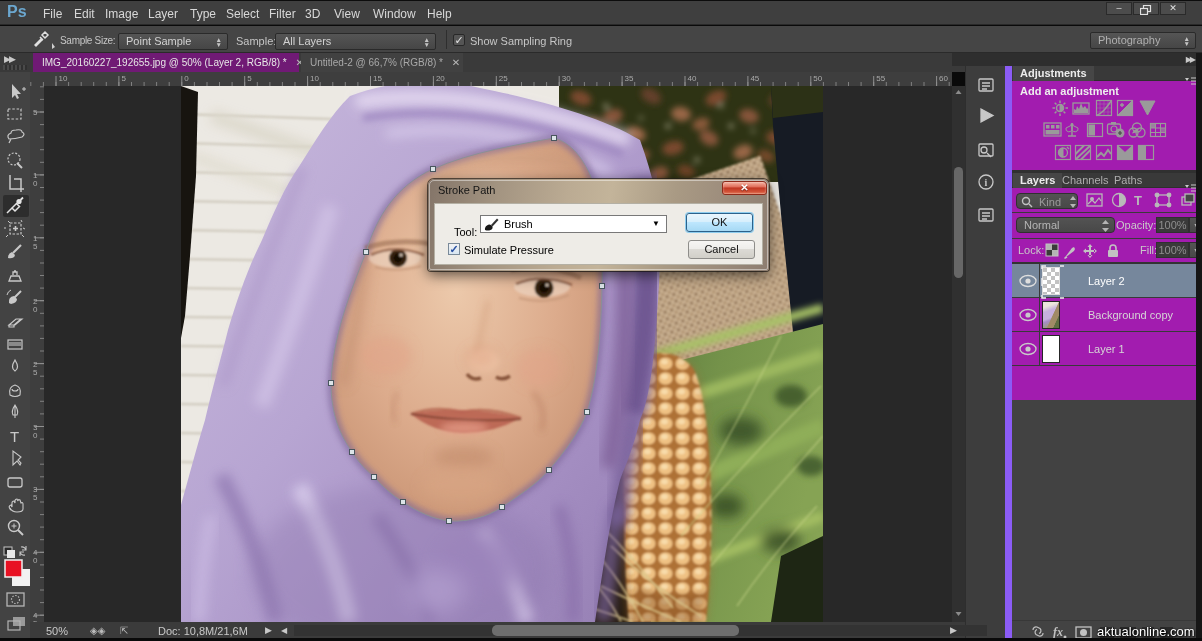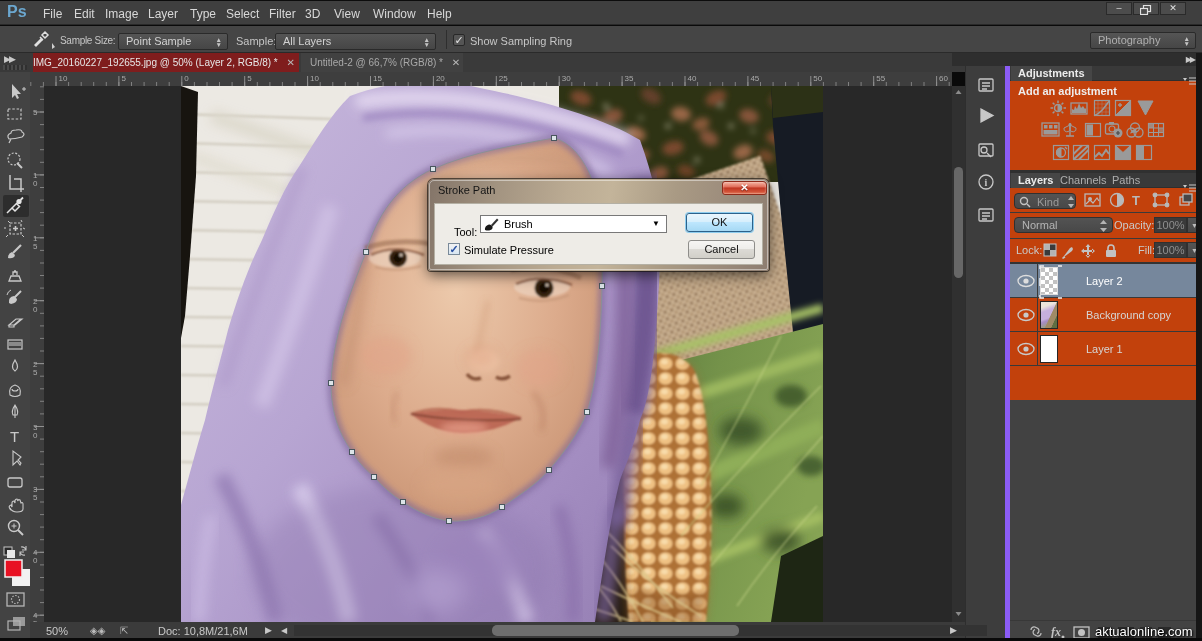--- a/index.html
+++ b/index.html
@@ -8,33 +8,33 @@
 .abs { position:absolute; }
 #menubar { left:0; top:0; width:1202px; height:25px; background:#3f3f3f; border-top:1px solid #0c0c0c; border-bottom:1px solid #292929; }
 .menuitem { position:absolute; top:6px; font-size:12px; color:#d8d8d8; }
 #pslogo { position:absolute; left:7px; top:2px; font-size:16px; font-weight:bold; color:#6ba7cf; }
 .winbtn { position:absolute; top:1px; width:26px; height:13px; background:#4c4c4c; border:1px solid #2a2a2a; color:#e2e2e2; font-size:9px; text-align:center; line-height:11px; }
 #optionsbar { left:0; top:26px; width:1202px; height:27px; background:#454545; border-bottom:1px solid #2a2a2a; }
 .optlabel { position:absolute; top:9px; font-size:11px; color:#c6c6c6; }
 .dropdown { position:absolute; height:17px; background:linear-gradient(#555,#464646); border:1px solid #2a2a2a; border-radius:2px; font-size:11px; color:#d2d2d2; line-height:15px; padding-left:7px; }
 .dropdown .ud { position:absolute; right:5px; top:2.5px; font-size:6.5px; color:#c6c6c6; line-height:5.5px; text-align:center; }
 #tabbar { left:30px; top:53px; width:935px; height:19px; background:#3a3a3a; }
-#tab1 { white-space:nowrap; position:absolute; left:3px; top:0; width:266px; height:19px; background:#7f1d1d; color:#e6e6e6; font-size:10px; line-height:19px; padding-left:0; }
+#tab1 { white-space:nowrap; position:absolute; left:3px; top:0; width:266px; height:19px; background:#701a75; color:#e6e6e6; font-size:10px; line-height:19px; padding-left:9px; }
 #tab2 { white-space:nowrap; position:absolute; left:271px; top:0; width:162px; height:19px; background:#414141; color:#a8a8a8; font-size:10px; line-height:19px; padding-left:9px; }
 .tabx { font-size:10px; color:#b8b8b8; margin-left:6px; }
 #toolshead { left:0; top:53px; width:30px; height:19px; background:#393939; color:#c8c8c8; }
 #hruler { left:30px; top:72px; width:922px; height:14px; background:#3e3e3e; border-bottom:1px solid #555; }
 #vruler { left:30px; top:86px; width:14px; height:536px; background:#3e3e3e; border-right:1px solid #555; }
 #toolbar { left:0; top:72px; width:30px; height:569px; background:#434343; }
 #canvas { left:44px; top:86px; width:908px; height:536px; background:#282828; }
 #vscroll { left:952px; top:86px; width:13px; height:536px; background:#303030; }
 #vthumb { position:absolute; left:2px; top:81px; width:9px; height:111px; background:#676767; border-radius:5px; }
 #iconstrip { left:965px; top:66px; width:40px; height:575px; background:#3d3d3d; border-left:1px solid #2e2e2e; }
 #dockhead { left:952px; top:53px; width:250px; height:13px; background:#2e2e2e; color:#c9c9c9; }
-#panels { left:1005px; top:66px; width:191px; height:575px; background:#c2410c; border-left:5px solid #8b5cf6; }
+#panels { left:1005px; top:66px; width:191px; height:575px; background:#a21caf; border-left:7px solid #8b5cf6; }
 #rightedge { left:1196px; top:53px; width:6px; height:588px; background:#161616; }
 #statusbar { left:30px; top:622px; width:935px; height:16px; background:#3b3b3b; color:#c9c9c9; font-size:11px; }
 #blackbottom { left:0; top:638px; width:1202px; height:3px; background:#0a0a0a; }
 .paneltabstrip { position:absolute; left:0; width:191px; height:15px; background:#393939; border-bottom:1px solid #2e2e2e; }
 .ptab { position:absolute; top:0; height:15px; font-size:11px; line-height:15px; padding:0 7px; color:#aeaeae; }
 .ptab.active { background:#464646; color:#ececec; font-weight:bold; }
 .pmenu { position:absolute; right:4px; top:4px; width:14px; height:8px; color:#c9c9c9; }
 .well { background:linear-gradient(#535353,#484848); border:1px solid #303030; border-radius:4px; }
 .valbox { position:absolute; width:33px; height:16px; background:#3a3a3a; border:1px solid #303030; font-size:11px; color:#8f8f8f; text-align:center; line-height:15px; }
 .valarrow { position:absolute; width:15px; height:16px; background:linear-gradient(#555,#484848); border:1px solid #303030; color:#bbb; font-size:7px; text-align:center; line-height:15px; }

